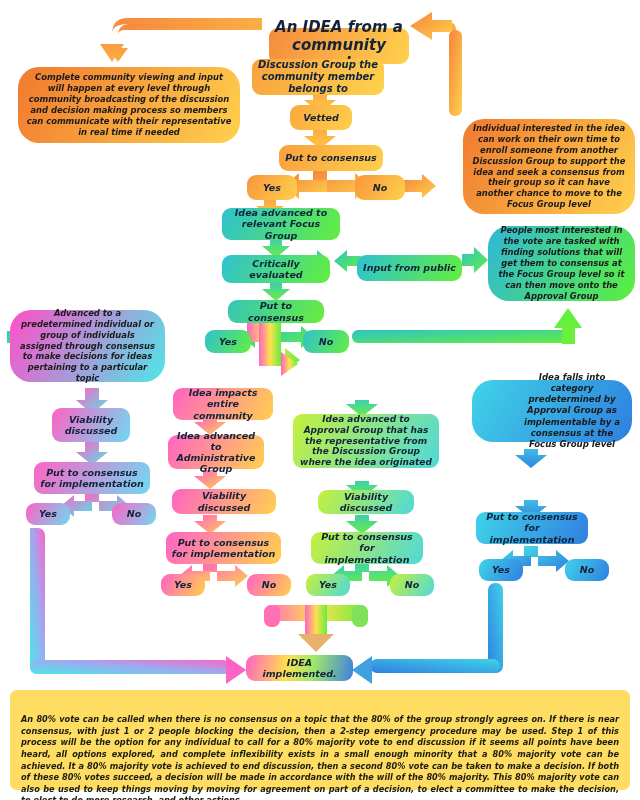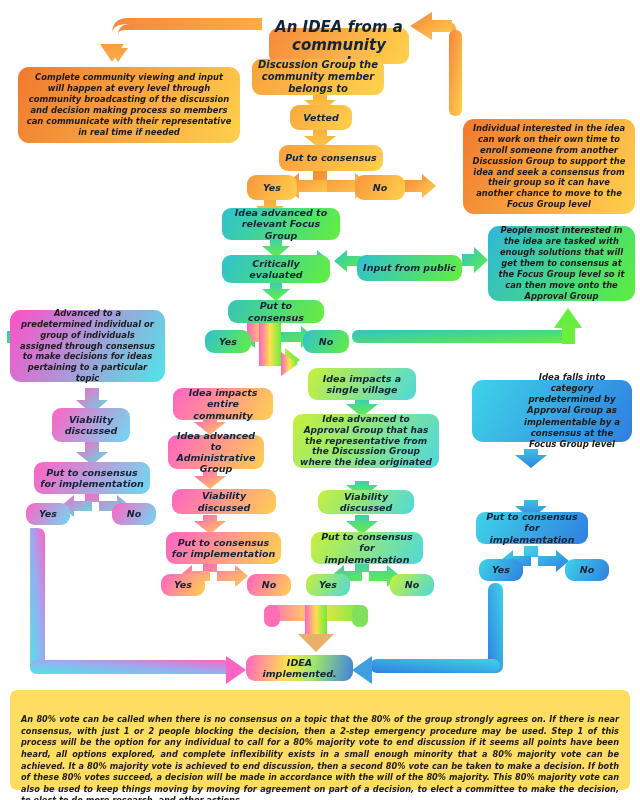--- a/index.html
+++ b/index.html
@@ -3,21 +3,21 @@
 <meta charset="utf-8">
 <style>
   html,body{margin:0;padding:0;background:#ffffff;}
   body{width:640px;height:800px;position:relative;overflow:hidden;
        font-family:"DejaVu Sans","Liberation Sans",sans-serif;}
   #canvas{position:absolute;left:0;top:0;width:640px;height:800px;}
   .node{position:absolute;border-radius:9px;display:flex;align-items:center;
         justify-content:center;text-align:center;color:#13243a;
         font-style:italic;font-weight:bold;line-height:1.18;
         padding:3px 5px;box-sizing:border-box;z-index:3;}
-  .note{position:absolute;border-radius:11px;display:flex;align-items:center;
+  .note{position:absolute;border-radius:21px;display:flex;align-items:center;
         justify-content:center;text-align:center;color:#1b1b1b;
         font-style:italic;font-weight:bold;line-height:1.30;
         padding:6px 8px;box-sizing:border-box;z-index:3;}
   .footer{position:absolute;border-radius:7px;color:#1c1c12;font-style:italic;
           font-weight:bold;line-height:1.42;text-align:justify;
           padding:24px 11px;box-sizing:border-box;z-index:3;}
   svg.arrows{position:absolute;left:0;top:0;width:640px;height:800px;z-index:1;}
 </style>
 </head>
 <body>
@@ -215,21 +215,21 @@
 <div class="node" style="left:222px;top:208px;width:118px;height:32px;font-size:9.5px;
             background:linear-gradient(120deg,#2fc1d0,#63ef3d);">Idea advanced to relevant Focus Group</div>
 
 <div class="node" style="left:222px;top:255px;width:108px;height:28px;font-size:9.5px;
             background:linear-gradient(120deg,#2fc1d0,#63ef3d);">Critically evaluated</div>
 
 <div class="node" style="left:357px;top:255px;width:105px;height:26px;font-size:9.5px;
             background:linear-gradient(120deg,#2fc1d0,#63ef3d);">Input from public</div>
 
 <div class="note" style="left:488px;top:226px;width:147px;height:75px;font-size:8.4px;
-            background:linear-gradient(120deg,#2fb7d8,#5bf03c);">People most interested in the idea are tasked with enough solutions that will get them to consensus at the Focus Group level so it can then move onto the Approval Group</div>
+            background:linear-gradient(120deg,#2fb7d8,#5bf03c);">People most interested in the vote are tasked with finding solutions that will get them to consensus at the Focus Group level so it can then move onto the Approval Group</div>
 
 <div class="node" style="left:228px;top:300px;width:96px;height:23px;font-size:9.5px;
             background:linear-gradient(120deg,#34c5b8,#6aee3c);">Put to consensus</div>
 
 <div class="node" style="left:205px;top:330px;width:46px;height:23px;font-size:9.5px;
             background:linear-gradient(120deg,#2fc1d0,#63ef3d);">Yes</div>
 
 <div class="node" style="left:303px;top:330px;width:46px;height:23px;font-size:9.5px;
             background:linear-gradient(120deg,#2fc1d0,#63ef3d);">No</div>
 
@@ -259,22 +259,20 @@
 
 <div class="node" style="left:166px;top:532px;width:115px;height:32px;font-size:9.5px;
             background:linear-gradient(120deg,#ff63c4,#ffd04e);">Put to consensus for implementation</div>
 
 <div class="node" style="left:161px;top:574px;width:44px;height:22px;font-size:9.5px;
             background:linear-gradient(120deg,#ff63c4,#ffd04e);">Yes</div>
 
 <div class="node" style="left:247px;top:574px;width:44px;height:22px;font-size:9.5px;
             background:linear-gradient(120deg,#ff63c4,#ffd04e);">No</div>
 
-<div class="node" style="left:308px;top:368px;width:108px;height:32px;font-size:9.5px;
-            background:linear-gradient(120deg,#c6f03c,#4fd9d8);">Idea impacts a single village</div>
 
 <div class="node" style="left:293px;top:414px;width:146px;height:54px;font-size:9px;
             background:linear-gradient(120deg,#c6f03c,#4fd9d8);">Idea advanced to Approval Group that has the representative from the Discussion Group where the idea originated</div>
 
 <div class="node" style="left:318px;top:490px;width:96px;height:24px;font-size:9.5px;
             background:linear-gradient(120deg,#c6f03c,#4fd9d8);">Viability discussed</div>
 
 <div class="node" style="left:311px;top:532px;width:112px;height:32px;font-size:9.5px;
             background:linear-gradient(120deg,#c6f03c,#4fd9d8);">Put to consensus for implementation</div>
 

